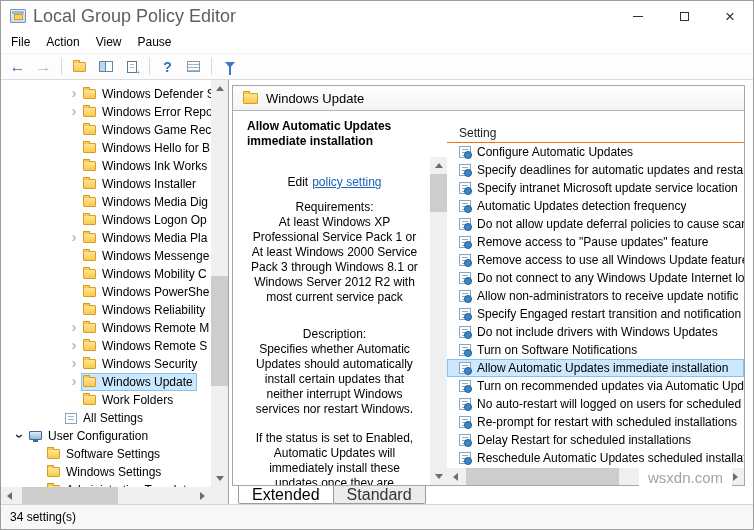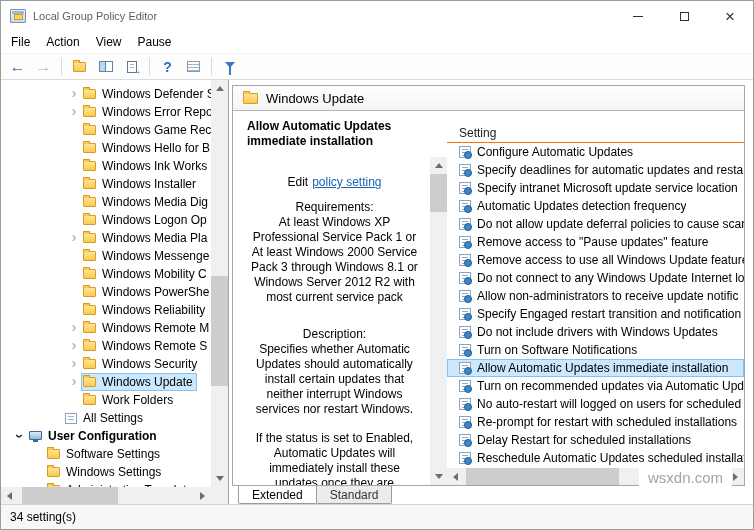--- a/index.html
+++ b/index.html
@@ -10,21 +10,21 @@
     background:#fff; overflow:hidden; display:flex; flex-direction:column;
   }
 
   
   .titlebar{ height:30px; flex:0 0 30px; display:flex; align-items:center; position:relative; background:#fff; }
   .app-icon{ width:16px; height:14px; margin:0 7px 0 9px; position:relative;
     border:1px solid #7a93ad; background:linear-gradient(#eaf2fa,#c6dcf0); border-radius:1px;}
   .app-icon::before{ content:""; position:absolute; left:1px; top:1px; right:1px; height:3px; background:#9fb9d4; }
   .app-icon::after{ content:""; position:absolute; left:3px; bottom:2px; width:7px; height:4px;
     background:#fcd15c; border:1px solid #d79c23; }
-  .title-text{ color:#5f5f5f; font-size:11px; }
+  .title-text{ color:#5f5f5f; font-size:18px; }
   .win-controls{ position:absolute; right:0; top:0; height:100%; display:flex; }
   .win-btn{ width:46px; display:flex; align-items:center; justify-content:center; }
   .glyph-min{ width:10px; height:1px; background:#333; }
   .glyph-max{ width:9px; height:9px; border:1px solid #333; }
   .glyph-close{ font-size:17px; color:#333; line-height:1; }
   .glyph-close::before{ content:"\00d7"; }
 
   
   .menubar{ height:22px; flex:0 0 22px; display:flex; align-items:center; padding-left:2px; background:#fff; }
   .menu-item{ padding:3px 8px; cursor:default; }
@@ -61,21 +61,21 @@
   .alllist::before{ content:""; position:absolute; left:2px; top:2px; right:2px; height:6px;
     background:repeating-linear-gradient(180deg,#9fb6c9 0 1px,transparent 1px 3px); }
 
   
   .main{ flex:1; display:flex; min-height:0; background:#fff; }
 
   
   .tree{ position:relative; flex:0 0 228px; width:228px; border-right:1px solid #a6a6a6; background:#fff; }
   .tree-rows{ position:absolute; left:0; top:0; right:17px; bottom:17px; overflow:hidden; padding-top:5px; }
   .trow{ height:18px; display:flex; align-items:center; white-space:nowrap; }
-  .lvl0{ padding-left:12px;font-weight:bold; } .lvl1{ padding-left:30px; } .lvl2{ padding-left:48px; } .lvl3{ padding-left:66px; }
+  .lvl0{ padding-left:12px; } .lvl1{ padding-left:30px; } .lvl2{ padding-left:48px; } .lvl3{ padding-left:66px; }
   .chev{ flex:0 0 14px; height:18px; display:flex; align-items:center; justify-content:center;
     color:#9b9b9b; font-size:14px; line-height:1; }
   .chev.collapsed::before{ content:"\203a"; transform:translateY(-1px); }
   .chev.expanded::before{ content:"\203a"; display:inline-block; transform:rotate(90deg); color:#222; font-weight:bold; }
   .chev.none::before{ content:""; }
   .hl{ display:flex; align-items:center; height:18px; padding:0 4px 0 2px; }
   .ticon{ flex:0 0 auto; margin-right:6px; }
   .trow.selected .hl{ background:#cce8ff; outline:1px solid #84c3f1; outline-offset:-1px; }
 
   
@@ -130,21 +130,21 @@
     flex:0 0 auto; margin-right:6px; }
   .picon::before{ content:""; position:absolute; left:2px; top:2px; right:2px; height:7px;
     background:repeating-linear-gradient(180deg,#93a9bc 0 1px,transparent 1px 3px); }
   .picon::after{ content:""; position:absolute; right:-2px; bottom:-2px; width:6px; height:6px;
     border-radius:50%; background:#3d86c6; border:1px solid #1d5d96; }
   .llabel{ overflow:hidden; }
   .list-hscroll{ position:absolute; left:0; right:0; bottom:0; height:17px; background:#f0f0f0; display:flex; }
 
   
   .tabstrip{ flex:0 0 18px; height:18px; display:flex; padding-left:6px; align-items:stretch; background:#fff; }
-  .tab{ padding:0 13px; display:flex; align-items:center; font-size:12px;
+  .tab{ padding:0 13px; display:flex; align-items:center; font-size:16px;
     border:1px solid #9b9b9b; border-top:none; border-radius:0 0 2px 2px; background:#ececec; color:#333; }
   .tab.active{ background:#fff; color:#000; position:relative; z-index:2; }
   .tab + .tab{ margin-left:-1px; }
 
   
   .statusbar{ flex:0 0 25px; height:25px; background:#f7f7f7; border-top:1px solid #d5d5d5;
     display:flex; align-items:center; padding-left:9px; }
 
   
   .watermark{ position:absolute; left:638px; top:465px; z-index:10; background:#fff;

